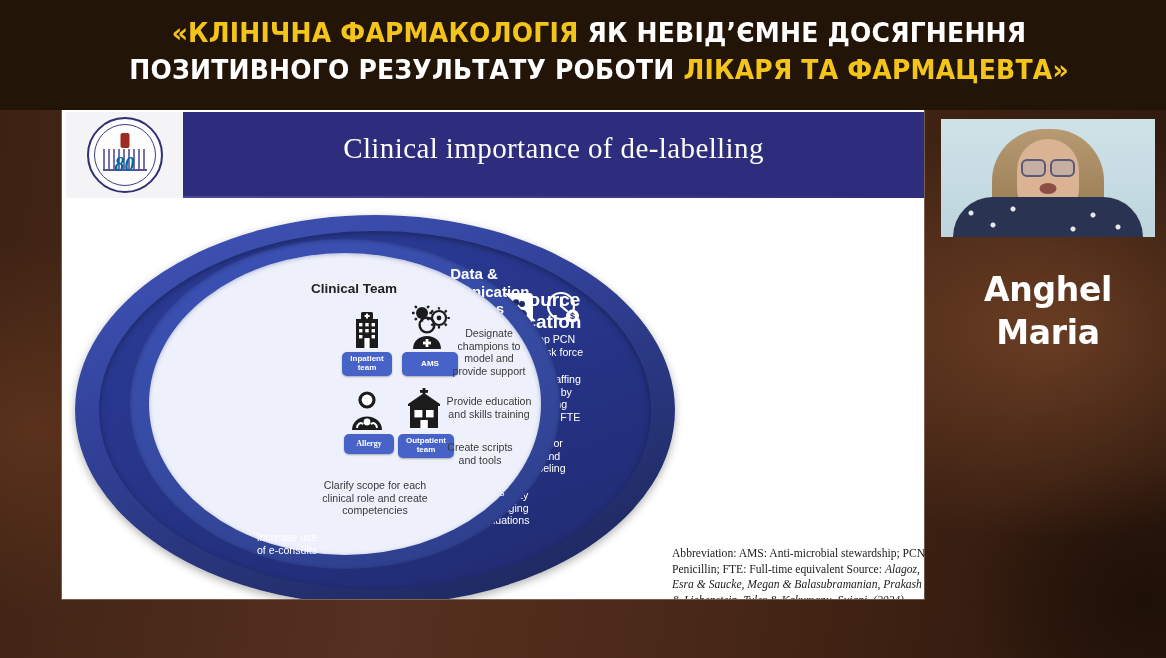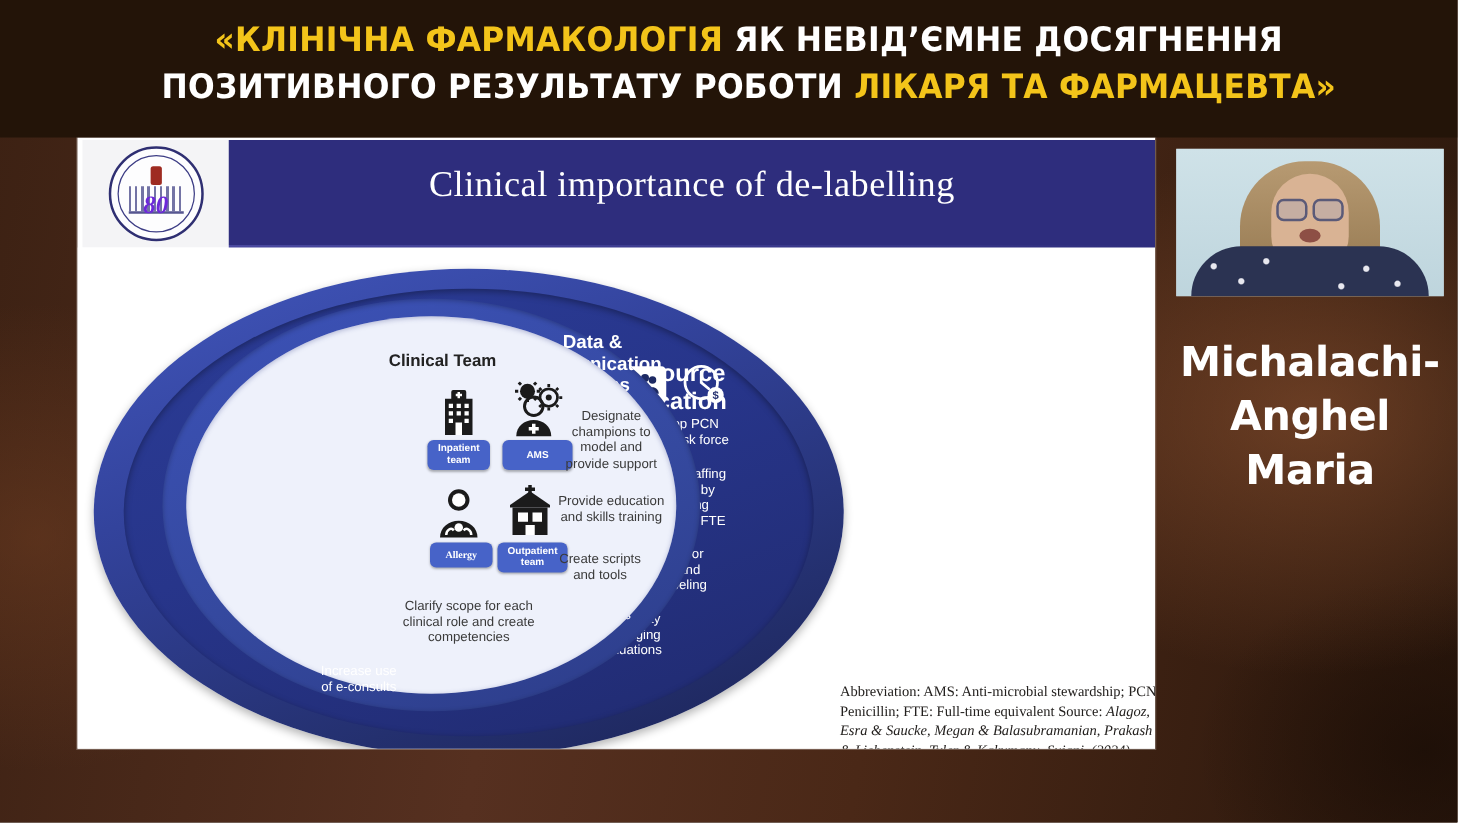--- a/index.html
+++ b/index.html
@@ -60,21 +60,21 @@
     border:2px solid #2f2f72;position:relative;background:#fdfdfe;}
   .seal:before{content:"";position:absolute;inset:5px;border-radius:50%;
     border:1px solid #3d3d85;}
   .seal-bld{position:absolute;left:50%;top:30px;transform:translateX(-50%);
     width:44px;height:20px;
     background:repeating-linear-gradient(90deg,#5b5b96 0 2px,transparent 2px 5px);
     border-bottom:2px solid #3a3a7e;opacity:.85;}
   .seal-roof{position:absolute;left:50%;top:14px;transform:translateX(-50%);
     width:9px;height:15px;background:#9e2b21;border-radius:2px;}
   .seal-num{position:absolute;left:50%;top:34px;transform:translateX(-50%);
-    font-family:"Liberation Serif",serif;font-size:20px;font-style:italic;color:#6d28d9;
+    font-family:"Liberation Serif",serif;font-size:20px;font-style:italic;color:#0369a1;
     font-weight:700;}
   .seal-txt{position:absolute;inset:0;border-radius:50%;}
 
   .slide-body{position:absolute;left:0;top:88px;width:862px;height:401px;background:#fff;}
 
   
   .ring-outer{position:absolute;left:13px;top:17px;width:600px;height:390px;
     border-radius:50%;
     background:linear-gradient(160deg,#4257bd 0%,#33439c 35%,#24306f 75%,#1b2355 100%);
     box-shadow:0 3px 8px rgba(0,0,0,.3);}
@@ -336,19 +336,18 @@
         <span class="l"></span>
         <span class="r"></span>
       </div>
     <div class="v-mouth"></div>
     <div class="v-body">
         <div class="v-patt"></div>
       </div>
   </div>
 
   <div class="speaker-name">
-    <div>Michalachi-</div>
     <div>Anghel</div>
     <div>Maria</div>
   </div>
 
 
 </div>
 
 </body></html>

